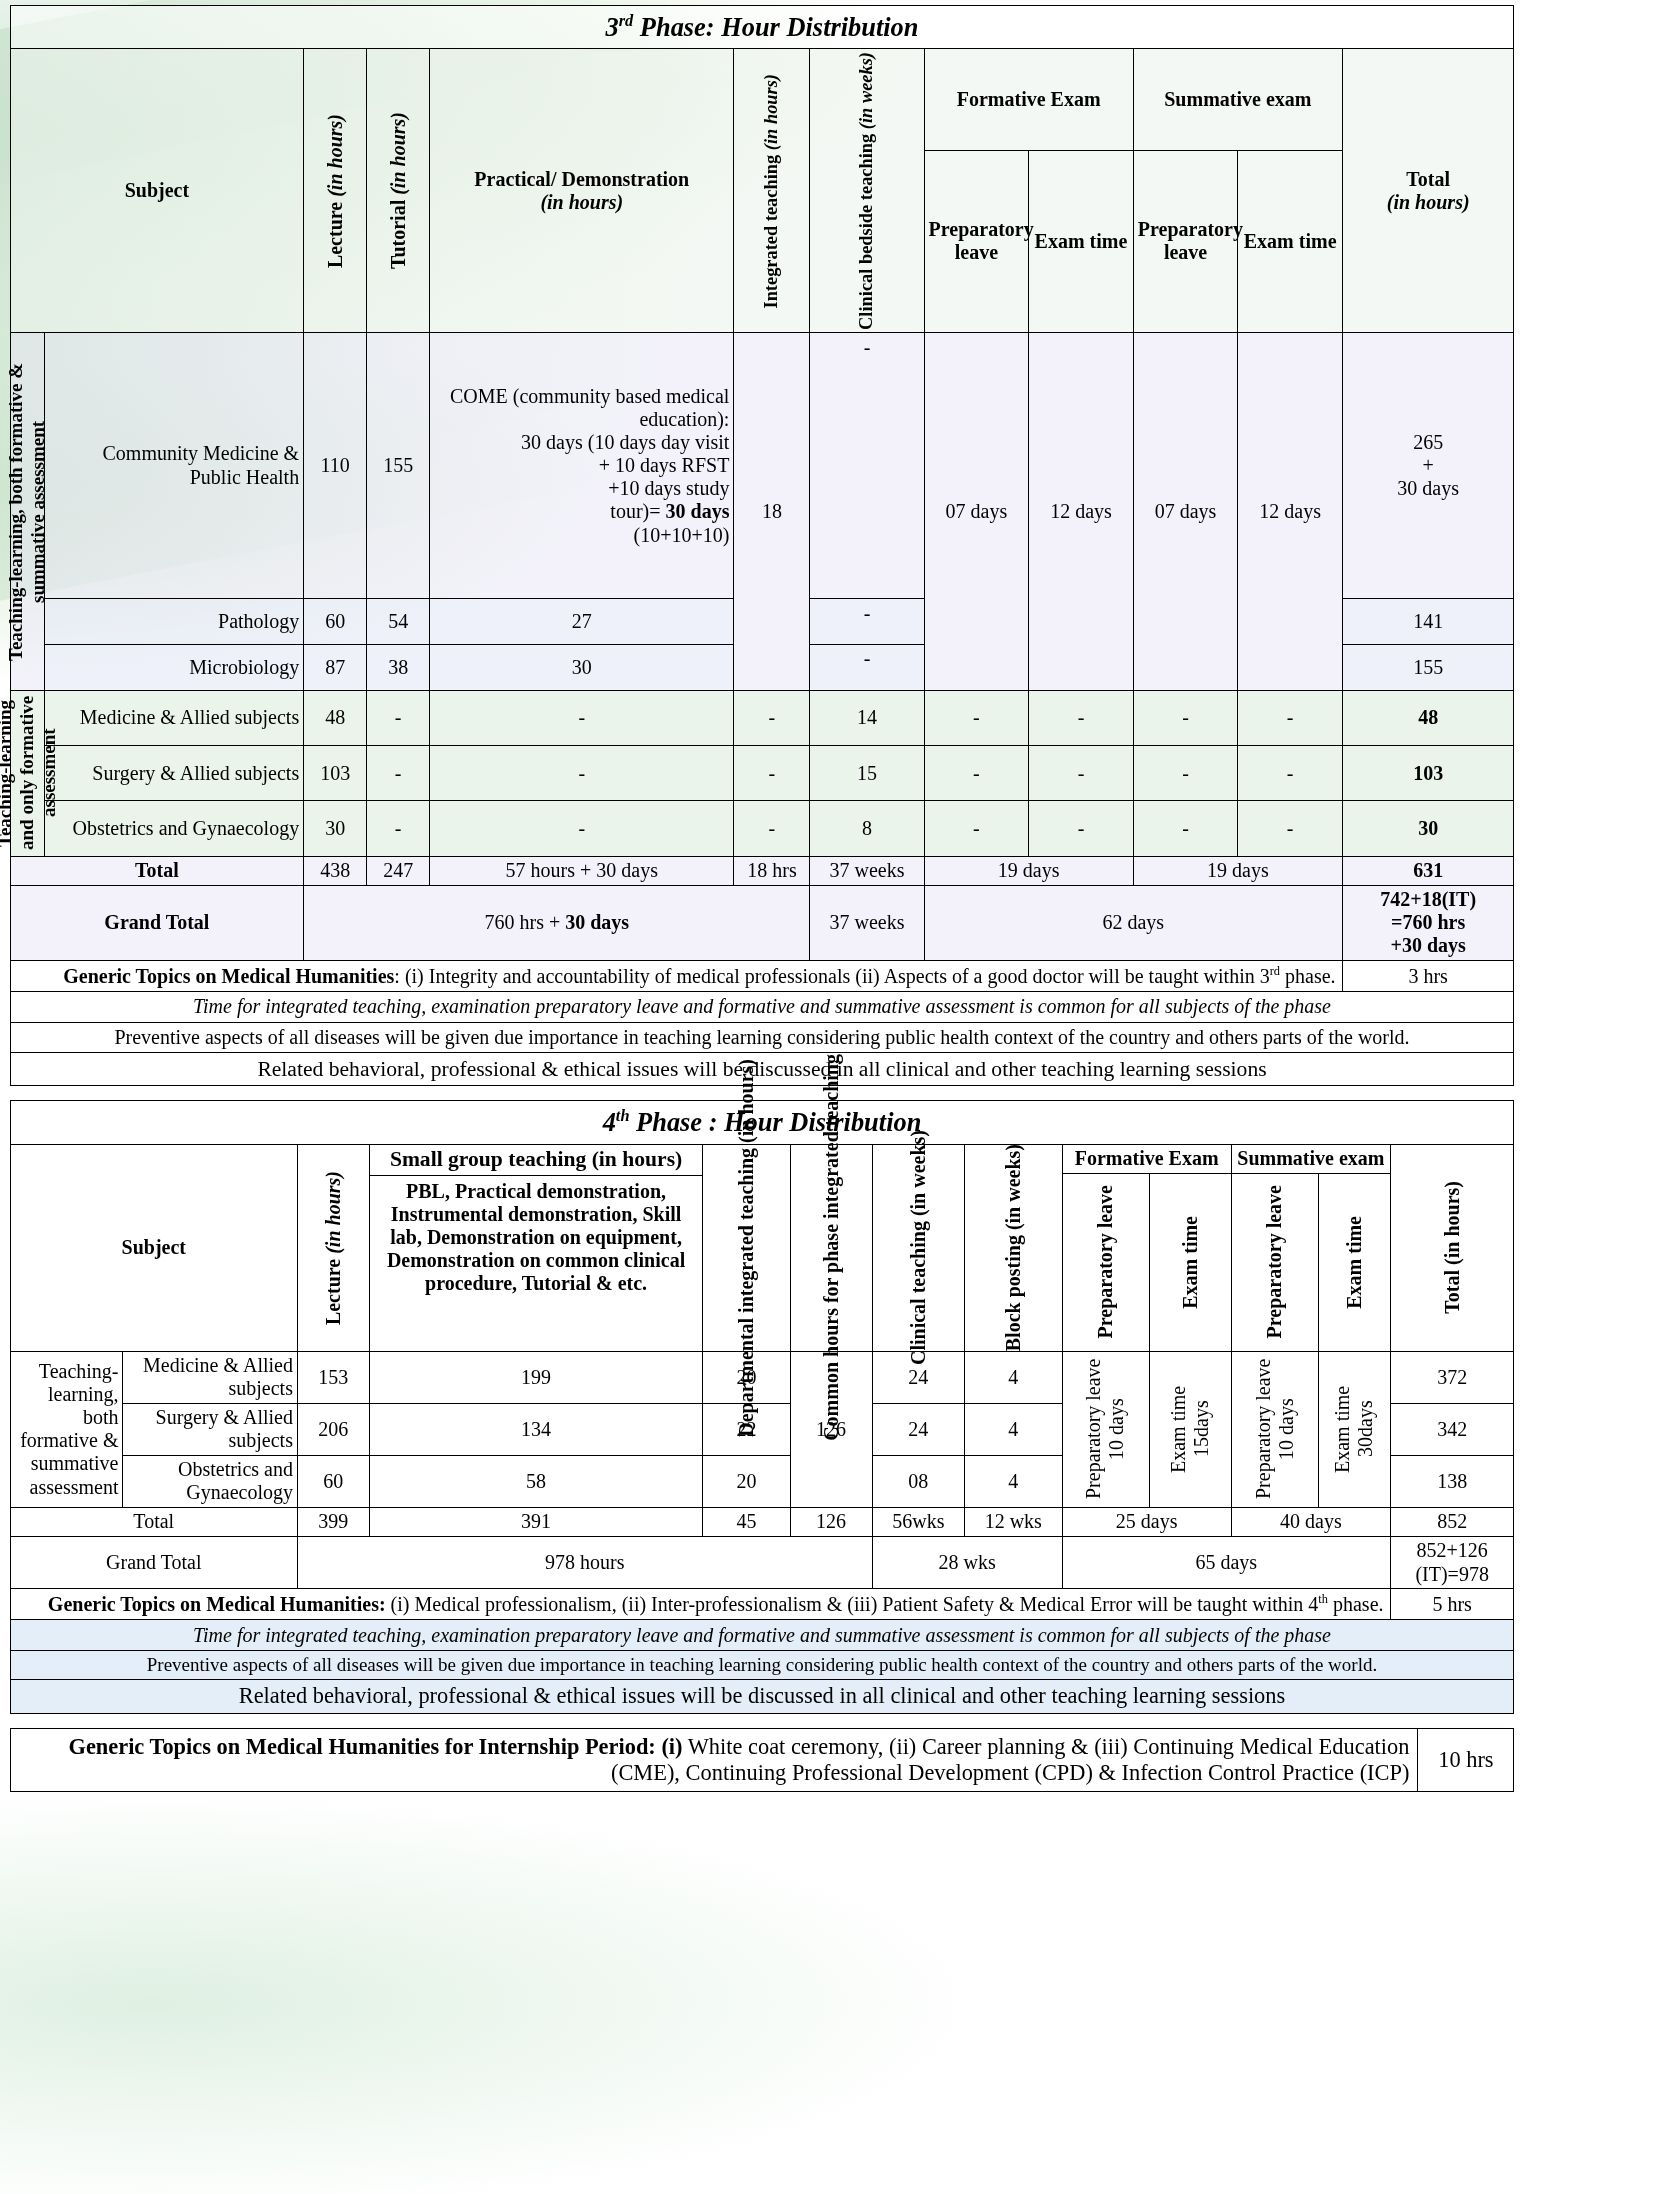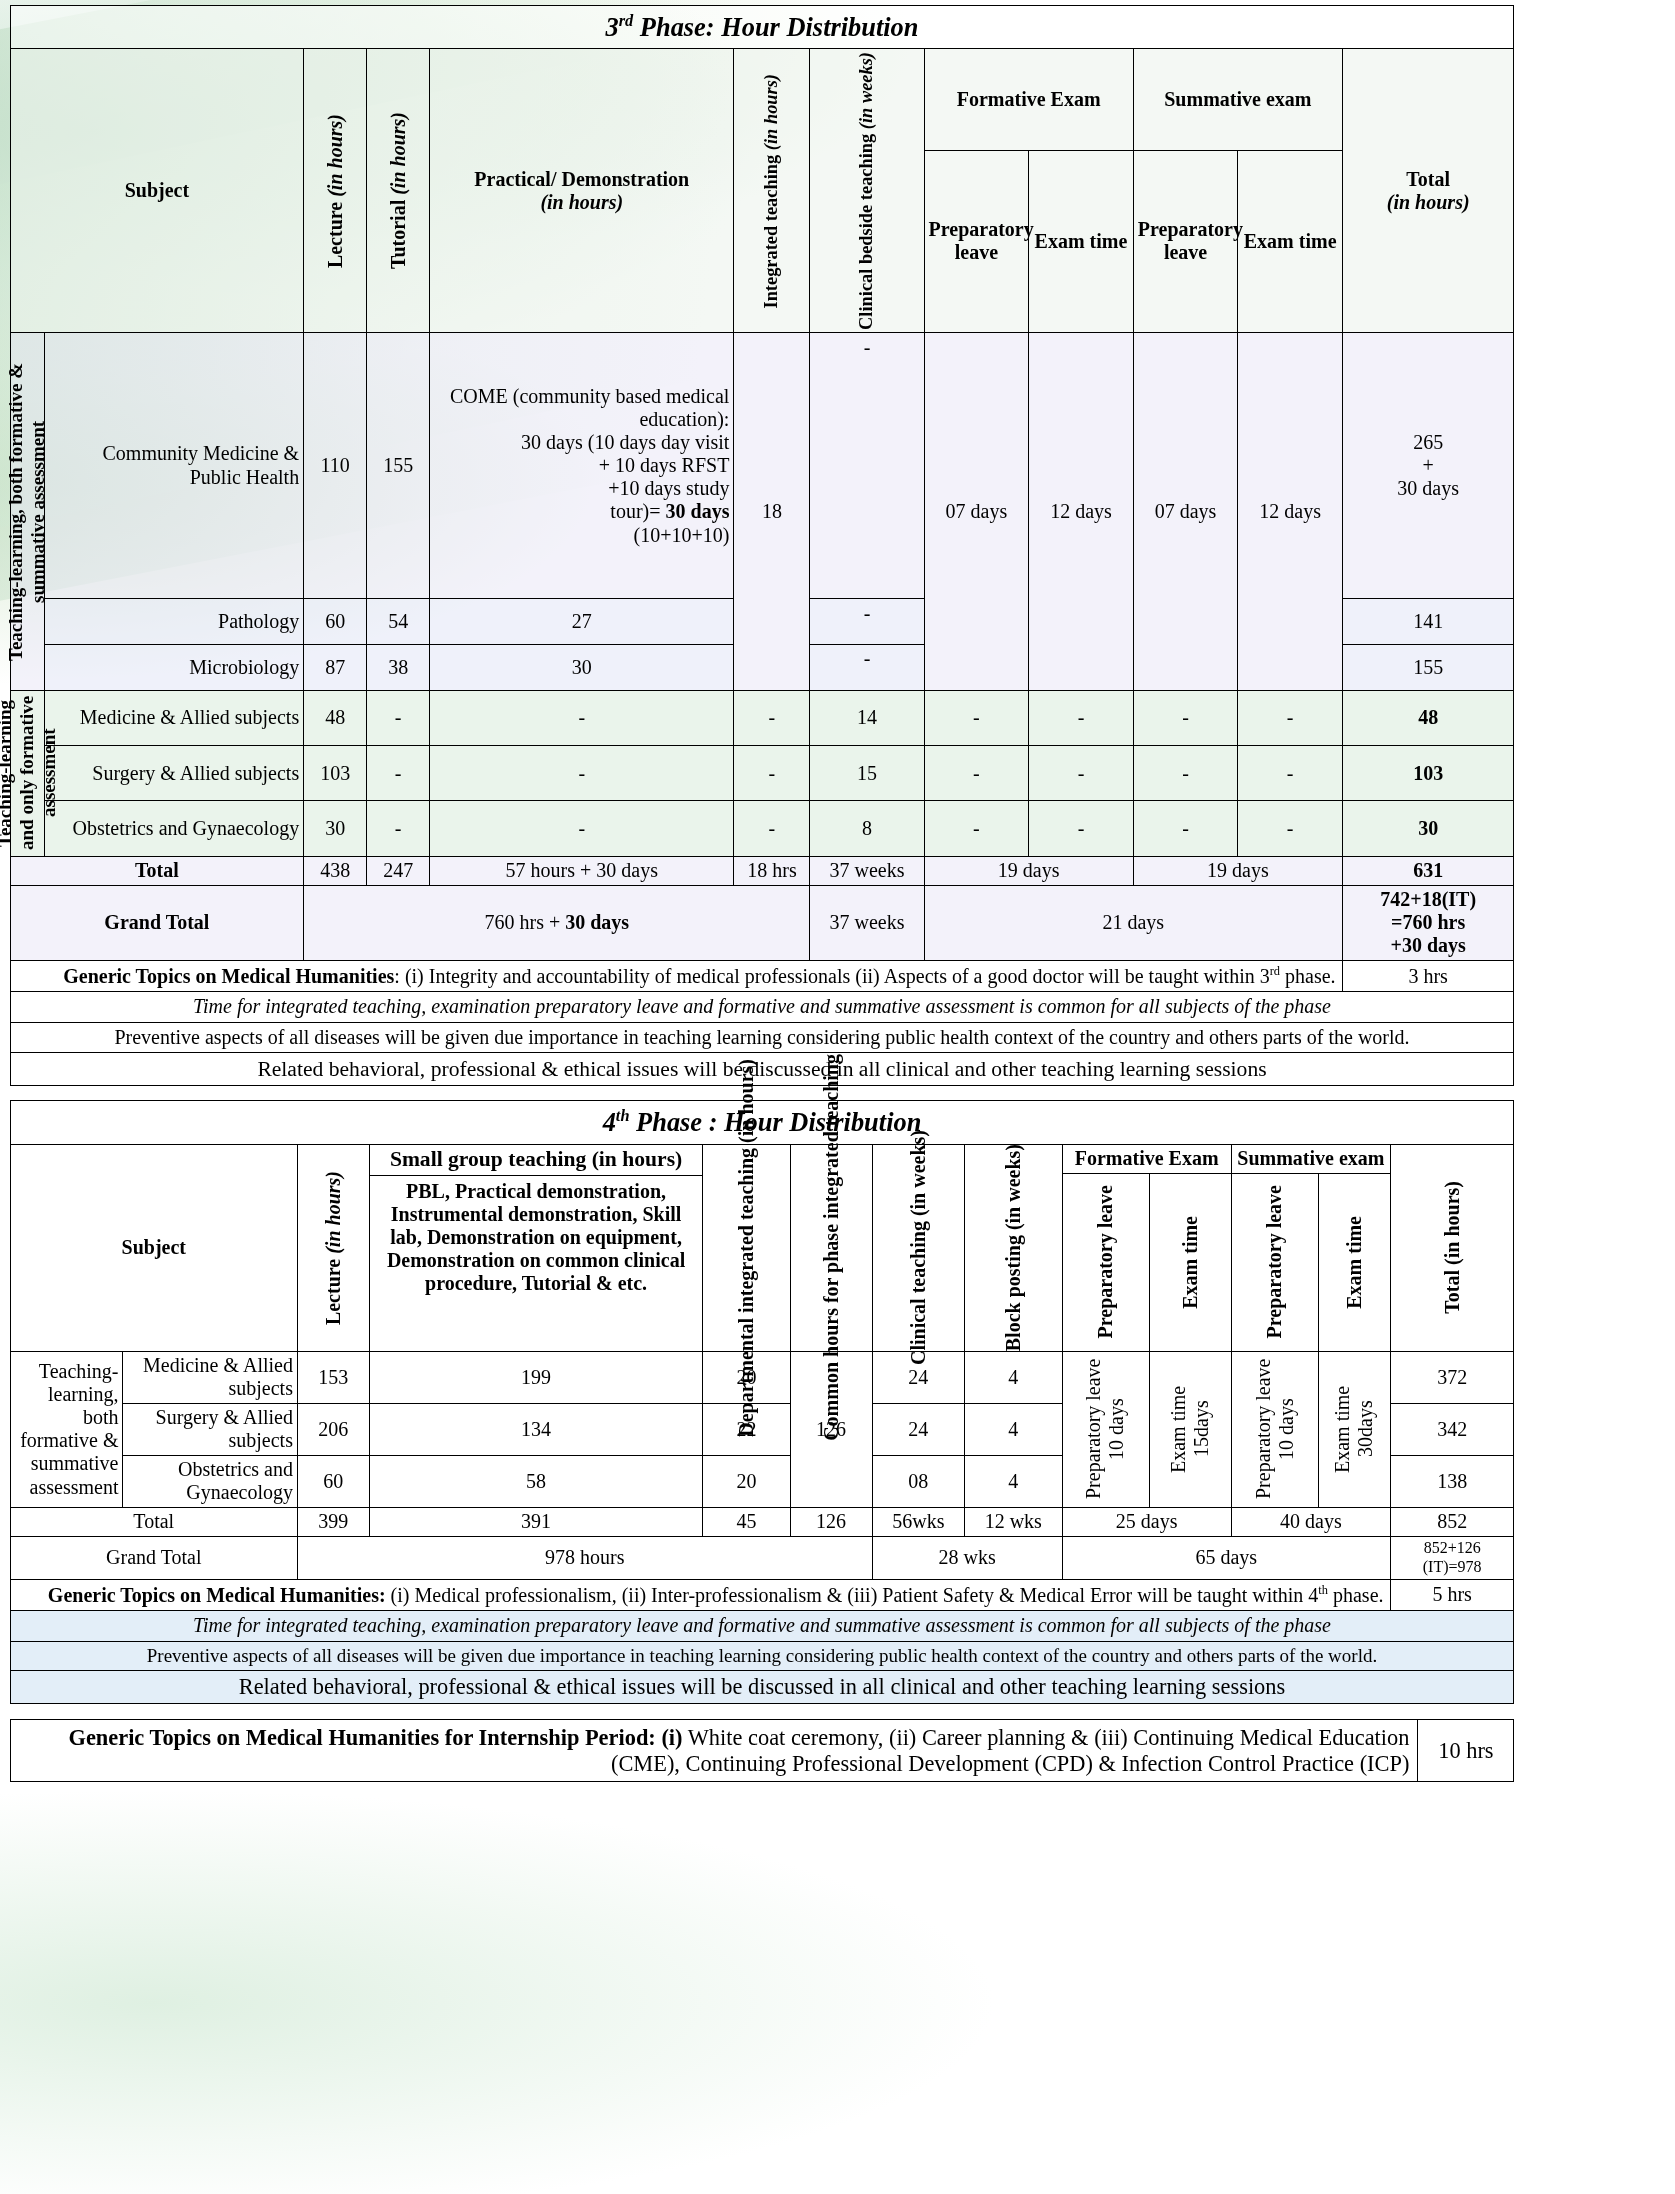--- a/index.html
+++ b/index.html
@@ -264,21 +264,21 @@
         <td class="c" colspan="2">19 days</td>
         <td class="c b">631</td>
       </tr>
 
       <tr class="band-lav">
         <td class="c b" colspan="3">Grand Total</td>
         <td class="c" colspan="4">
           <span>760 hrs + </span><span class="b">30 days</span>
         </td>
         <td class="c">37 weeks</td>
-        <td class="c" colspan="4">21 days</td>
+        <td class="c" colspan="4">62 days</td>
         <td class="c b tight">
           <span>742+18(IT)</span><br>
           <span>=760 hrs</span><br>
           <span>+30 days</span>
         </td>
       </tr>
 
       <tr class="note">
         <td class="l" colspan="12">
           <span class="b">Generic Topics on Medical Humanities</span><span>: (i) Integrity and accountability of medical professionals (ii) Aspects of a good doctor will be taught within 3</span><sup>rd</sup><span> phase.</span>
@@ -446,21 +446,21 @@
         <td class="c" colspan="2">25 days</td>
         <td class="c" colspan="2">40 days</td>
         <td class="c">852</td>
       </tr>
 
       <tr>
         <td class="c" colspan="2">Grand Total</td>
         <td class="c" colspan="4">978 hours</td>
         <td class="c" colspan="2">28 wks</td>
         <td class="c" colspan="4">65 days</td>
-        <td class="c tight" style="font-size:16px">
+        <td class="c tight" style="font-size:20px">
           <span>852+126</span><br>
           <span>(IT)=978</span>
         </td>
       </tr>
 
       <tr class="note">
         <td class="l" colspan="12">
           <span class="b">Generic Topics on Medical Humanities:</span><span>  (i) Medical professionalism, (ii) Inter-professionalism &amp; (iii) Patient Safety &amp; Medical Error will be taught within 4</span><sup>th</sup><span> phase.</span>
         </td>
         <td class="c">5 hrs</td>

